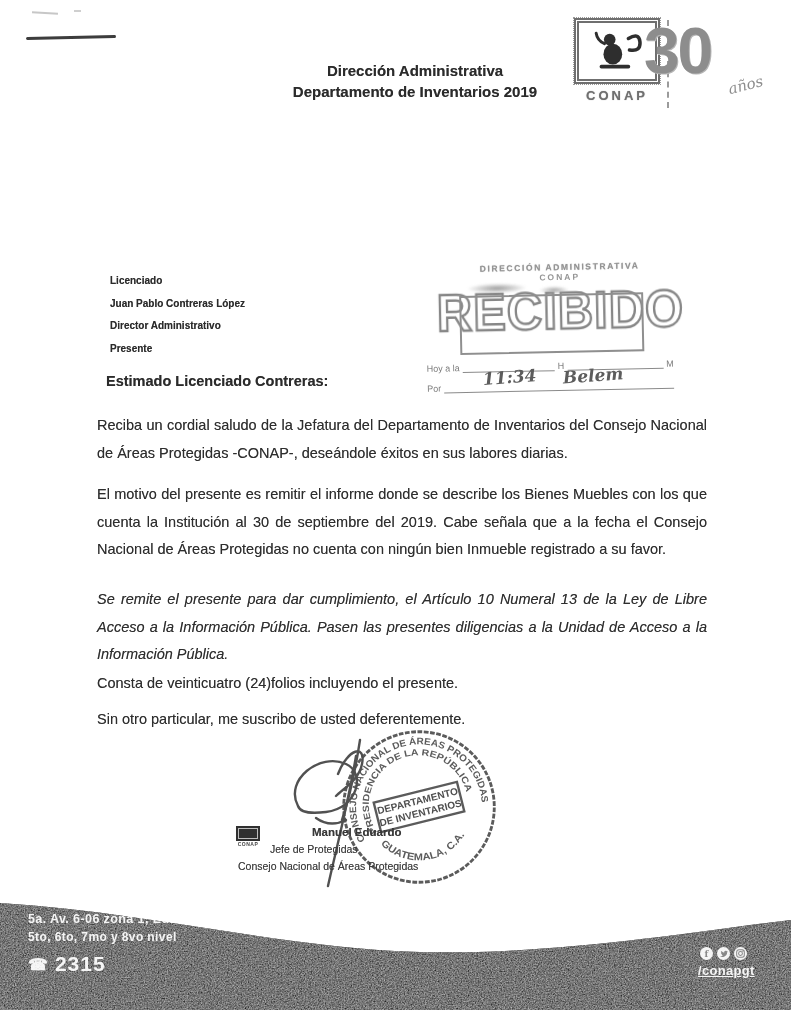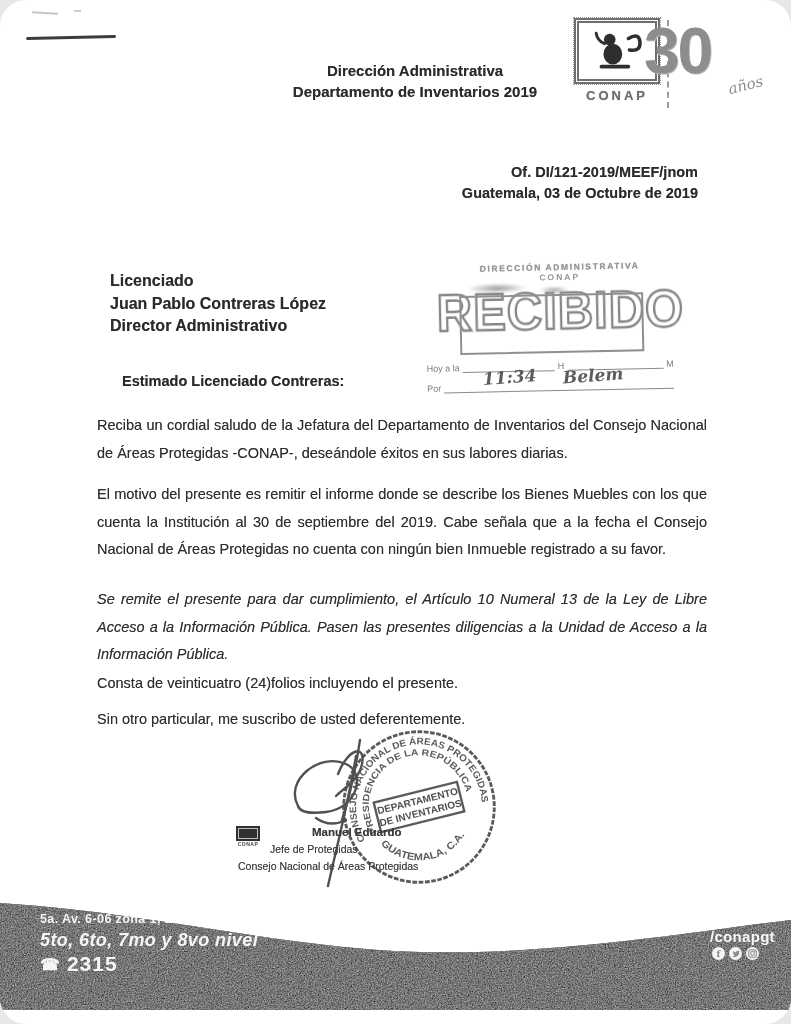--- a/index.html
+++ b/index.html
@@ -1,17 +1,17 @@
 <!DOCTYPE html>
 <html><head>
 <meta charset="utf-8">
 <style>
   html,body{margin:0;padding:0;background:#e8e8e8;}
   .page{position:relative;width:791px;height:1024px;background:#ffffff;margin:0 auto;
-        font-family:"Liberation Sans",sans-serif;color:#2b2b2b;overflow:hidden;border-radius:26px;}
+        font-family:"Liberation Sans",sans-serif;color:#2b2b2b;overflow:hidden;}
   .abs{position:absolute;}
   .scan{text-shadow:0 0 .5px rgba(45,45,45,.55);}
   
   .hdr{left:205px;top:60px;width:420px;text-align:center;font-size:15px;font-weight:bold;line-height:21px;}
   
   .smudge1{left:26px;top:36px;width:90px;height:3px;background:#3d3d3d;transform:rotate(-1.4deg);border-radius:2px;}
   .smudge2{left:32px;top:12px;width:26px;height:2px;background:#c7c7c7;transform:rotate(3deg);}
   .smudge3{left:74px;top:10px;width:7px;height:2px;background:#cfcfcf;}
   
   .logobox{left:574px;top:18px;width:86px;height:66px;border:5px double #6f6f6f;outline:1px dotted #9a9a9a;
@@ -19,22 +19,22 @@
   .logoword{left:574px;top:88px;width:86px;text-align:center;font-size:13px;font-weight:bold;
             letter-spacing:3px;color:#707070;text-shadow:0 0 1px #9a9a9a;}
   .sep30{left:667px;top:20px;height:88px;border-left:2px dashed #9b9b9b;}
   .thirty{left:644px;top:14px;font-size:64px;font-weight:bold;color:#8d8d8d;letter-spacing:-2px;
           text-shadow:1px 1px 0 #b5b5b5;}
   .anios{left:728px;top:76px;font-family:"DejaVu Serif",serif;font-style:italic;font-size:15px;
          color:#8d8d8d;transform:rotate(-14deg);}
   
   .ref{left:356px;top:162px;width:342px;text-align:right;font-weight:bold;font-size:14.5px;line-height:21px;}
   
-  .rcp{left:110px;top:270px;font-weight:bold;font-size:16px;line-height:22.5px;}
-  .sal{left:122px;top:373px;font-weight:bold;font-size:14.5px;}
+  .rcp{left:110px;top:270px;font-weight:bold;font-size:10px;line-height:22.5px;}
+  .sal{left:106px;top:373px;font-weight:bold;font-size:14.5px;}
   
   .rstamp{left:424px;top:262px;width:274px;height:148px;color:#7b7b7b;transform:rotate(-1.2deg);}
   .rs-top{text-align:center;font-size:8.5px;letter-spacing:1.6px;font-weight:bold;opacity:.8;
           text-shadow:0 0 1px #9a9a9a;}
   .rs-sub{text-align:center;font-size:8.5px;letter-spacing:2px;font-weight:bold;opacity:.8;}
   .rs-big{margin-top:1px;text-align:center;font-size:47px;font-weight:bold;line-height:56px;height:56px;
           letter-spacing:1px;transform:scale(1.04,1.12);color:#9c9c9c;filter:blur(.3px);}
   @supports (-webkit-text-stroke:1px #000){
     .rs-big{color:transparent;-webkit-text-stroke:2.2px #878787;}
   }
@@ -55,31 +55,31 @@
   .roundstamp{position:absolute;left:106px;top:0px;width:162px;height:162px;transform:rotate(-14deg);opacity:.92;}
   .sgn-logo{position:absolute;left:4px;top:100px;width:24px;height:15px;background:#303030;
             box-shadow:inset 0 0 0 2px #303030,inset 0 0 0 3px #bdbdbd;}
   .sgn-logo-cap{position:absolute;left:3px;top:115px;width:26px;text-align:center;font-size:5px;
             font-weight:bold;color:#454545;letter-spacing:.5px;}
   .sgn-name{position:absolute;left:32px;top:100px;font-size:11.5px;font-weight:bold;color:#383838;margin-left:48px;}
   .sgn-title{position:absolute;left:38px;top:117px;font-size:10.5px;color:#3d3d3d;}
   .sgn-org{position:absolute;left:6px;top:134px;font-size:10.5px;color:#3d3d3d;}
   
   .footersvg{position:absolute;left:0;top:893px;}
-  .ft{position:absolute;color:#ffffff;font-weight:bold;opacity:.93;margin-left:12px;}
+  .ft{position:absolute;color:#ffffff;font-weight:bold;opacity:.93;}
   .ft-addr1{left:28px;top:912px;font-size:12.5px;letter-spacing:.4px;}
-  .ft-addr2{left:28px;top:930px;font-size:18px;letter-spacing:.4px;font-style:italic;}
+  .ft-addr2{left:28px;top:930px;font-size:12px;letter-spacing:.4px;}
   .ft-phone{left:28px;top:952px;font-size:21px;letter-spacing:1px;display:flex;align-items:center;gap:6px;}
   .ft-phone .ph-ico{font-size:16px;}
   .ft-web{left:310px;top:972px;width:300px;text-align:center;font-size:16.5px;letter-spacing:.8px;}
   .ft-social{left:700px;top:947px;display:flex;gap:4px;}
   .soc{width:13px;height:13px;border-radius:50%;background:#ffffff;color:#8a8a8a;display:flex;
        align-items:center;justify-content:center;font-size:9px;font-weight:bold;
        font-family:"DejaVu Serif",serif;}
-  .ft-handle{left:698px;top:928px;font-size:15px;letter-spacing:.3px;}
+  .ft-handle{left:698px;top:963px;font-size:13px;letter-spacing:.3px;text-decoration:underline;}
   svg text{font-family:"Liberation Sans",sans-serif;}
 </style>
 </head>
 <body>
 
 <div class="page">
 
   <div class="abs smudge2"></div>
   <div class="abs smudge3"></div>
   <div class="abs smudge1"></div>
@@ -98,29 +98,26 @@
         <ellipse cx="20" cy="23" rx="9" ry="10" fill="#2e2e2e" stroke="none"></ellipse>
         <path d="M9,35 h26" stroke-width="3.4"></path>
       </g>
     </svg>
   </div>
   <div class="abs logoword">CONAP</div>
   <div class="abs sep30"></div>
   <div class="abs thirty">30</div>
   <div class="abs anios">años</div>
 
-  <div class="abs ref scan">
-    <div>Of. DI/121-2019/MEEF/jnom</div>
-    <div>Guatemala, 03 de Octubre de 2019</div>
-  </div>
 
   <div class="abs rcp scan">
     <div>Licenciado</div>
     <div>Juan Pablo Contreras López</div>
     <div>Director Administrativo</div>
+    <div>Presente</div>
   </div>
 
   <div class="abs rstamp">
     <div class="rs-top">DIRECCIÓN ADMINISTRATIVA</div>
     <div class="rs-sub">CONAP</div>
     <div class="rs-big">RECIBIDO</div>
     <div class="rs-window"></div>
     <div class="rs-blot1"></div>
     <div class="rs-blot2"></div>
     <div class="rs-row" style="top:98px;">

